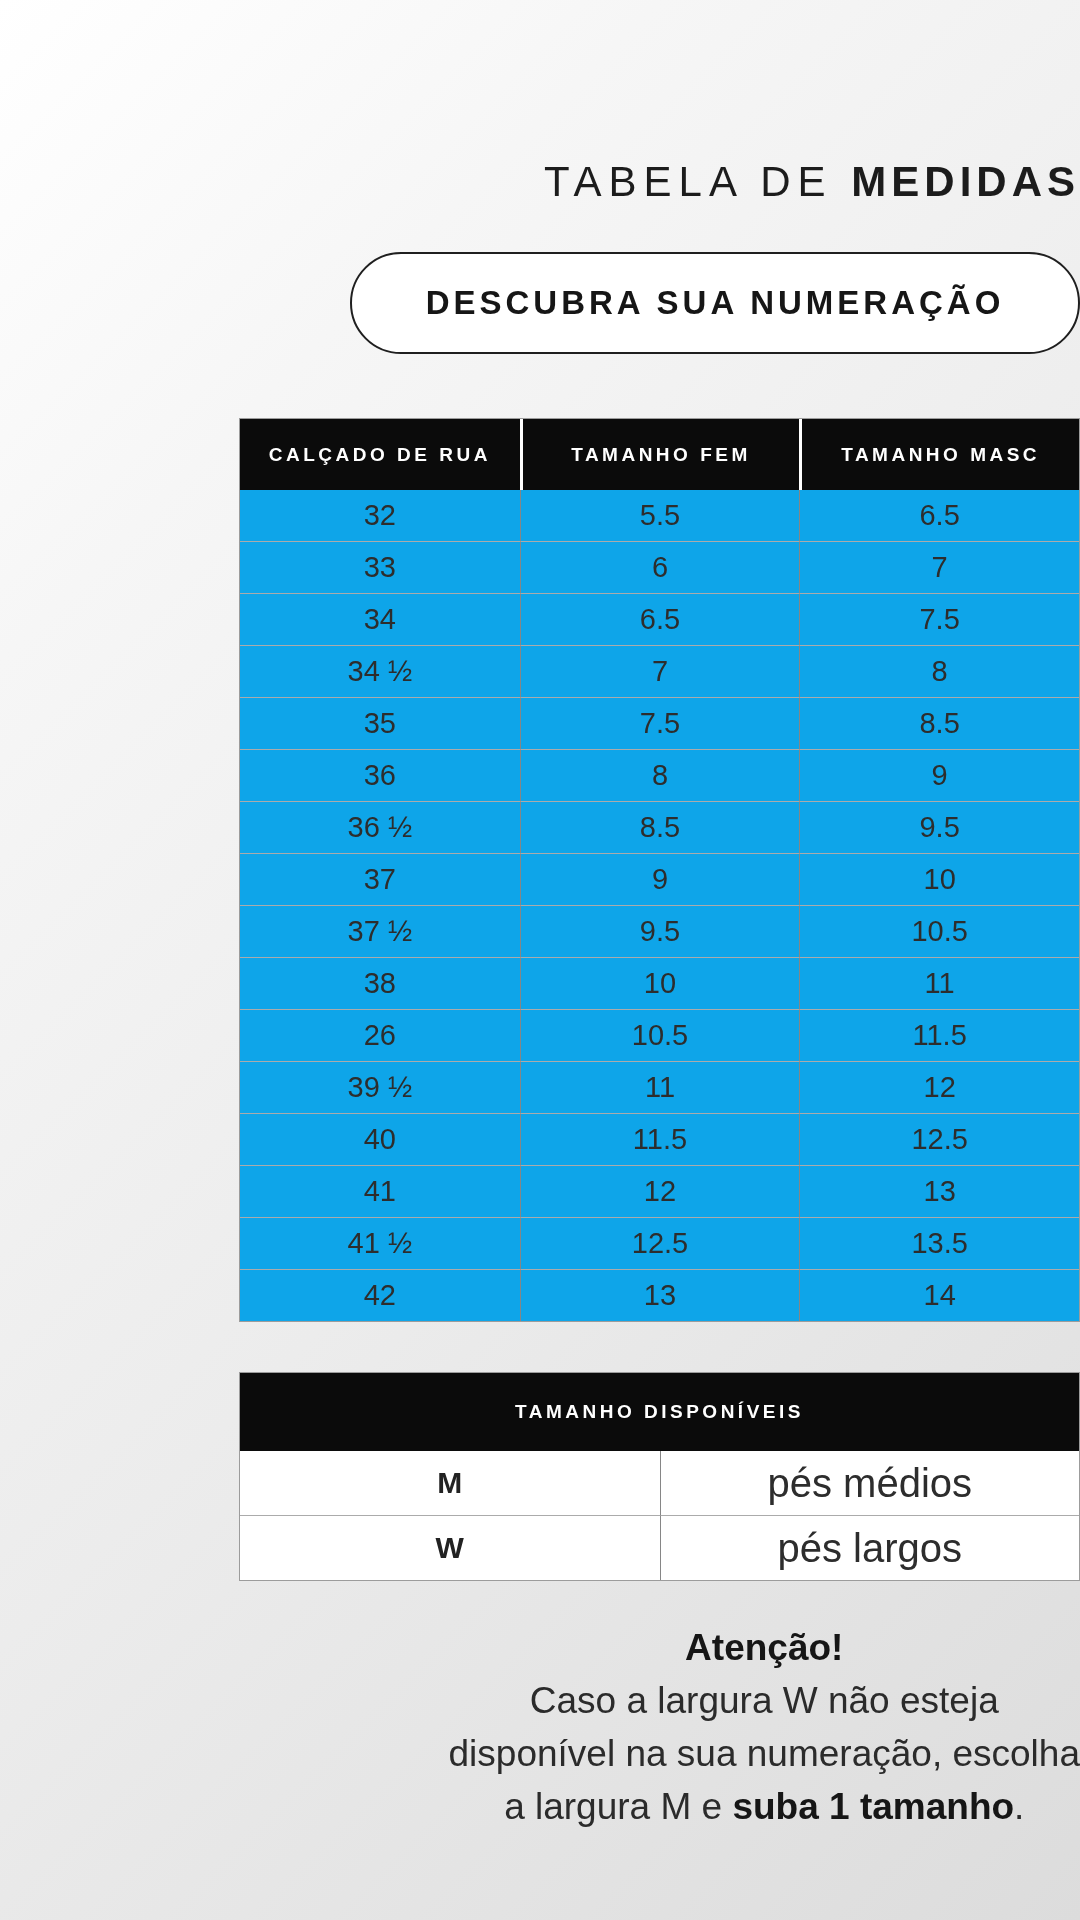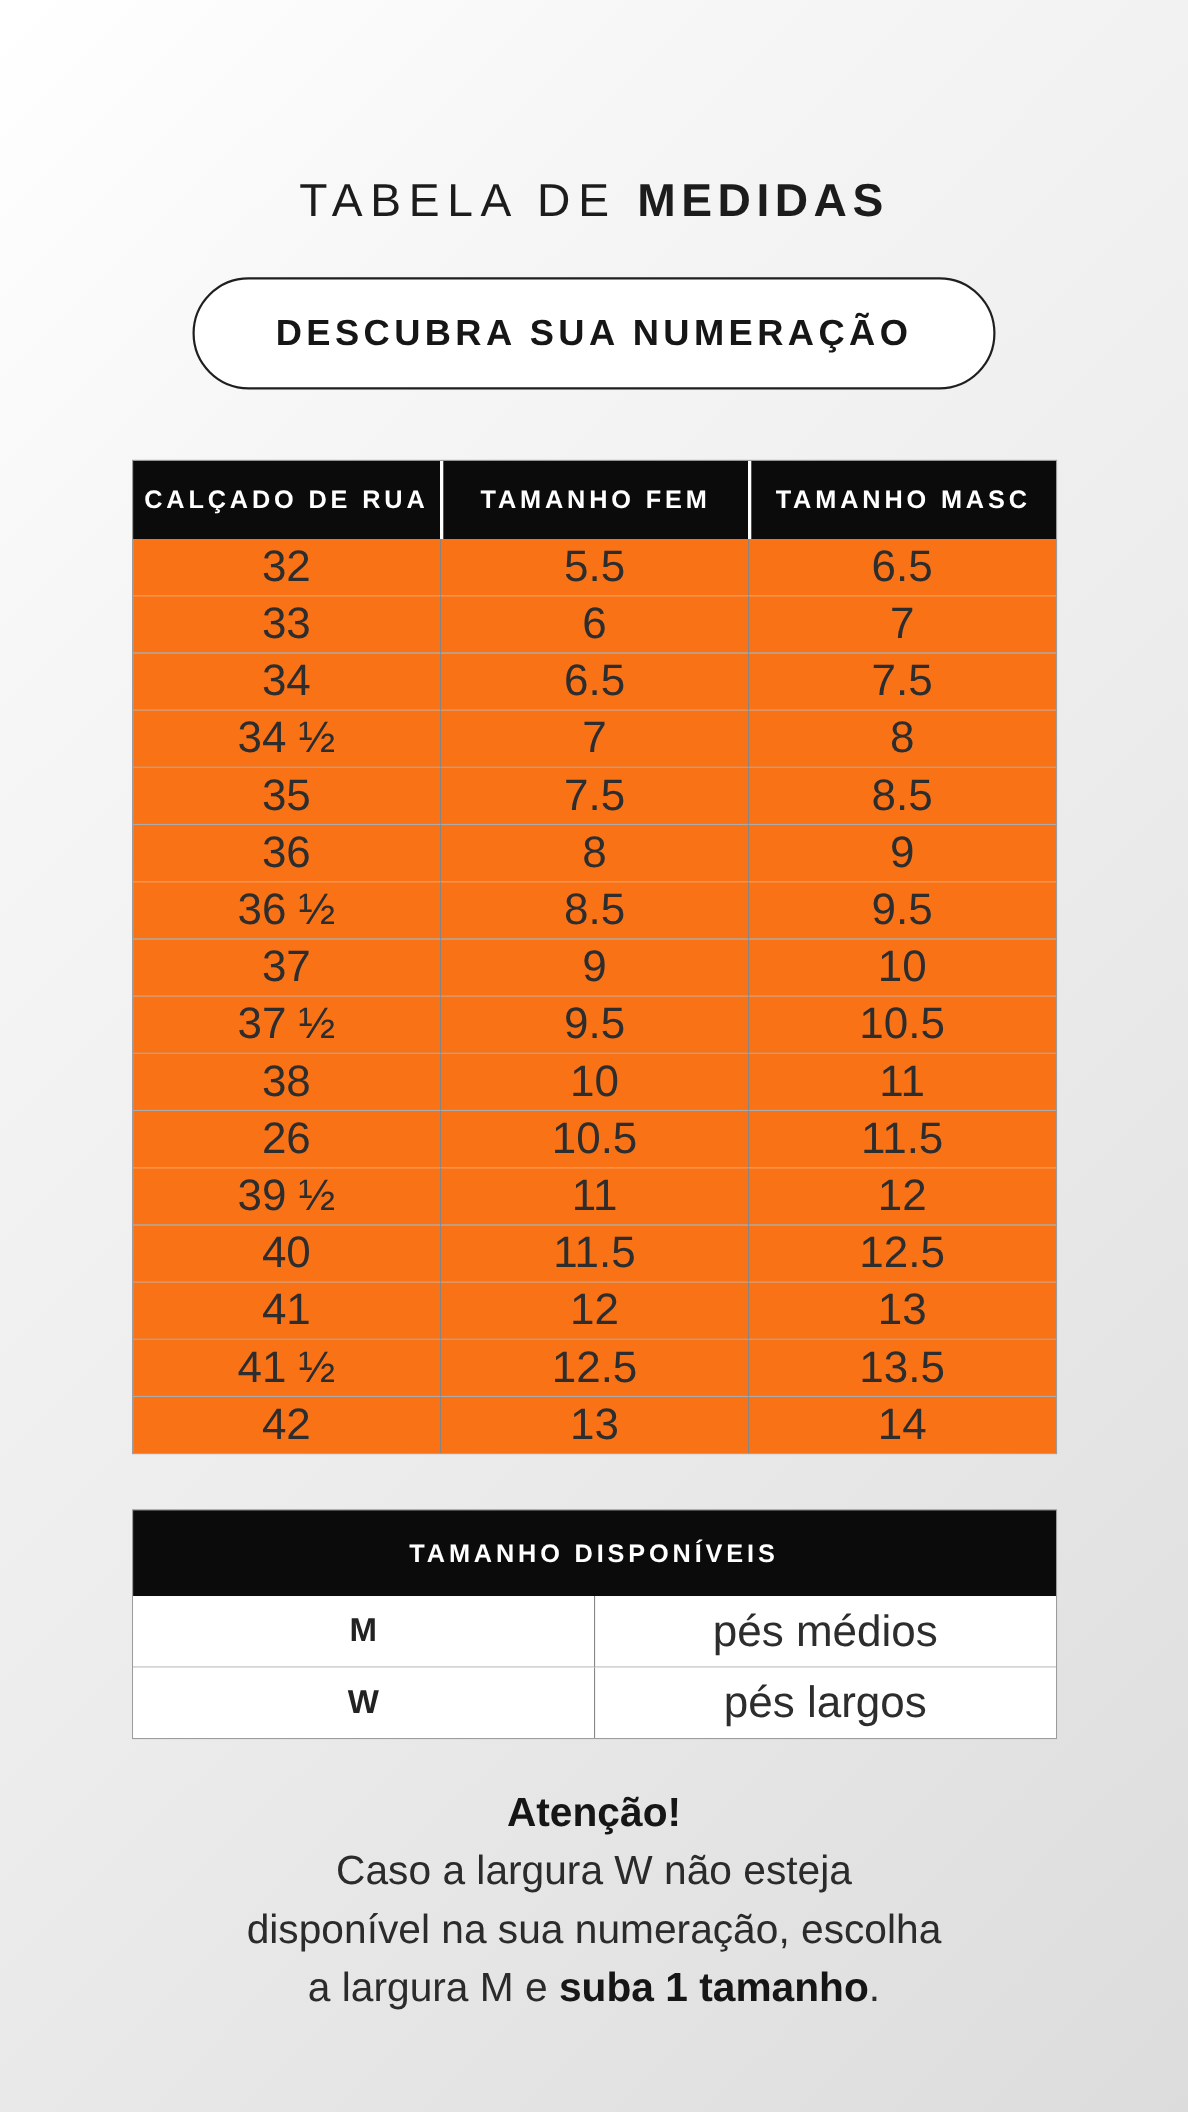--- a/index.html
+++ b/index.html
@@ -2,21 +2,21 @@
 <html><head>
 <meta charset="utf-8">
 <style>
   html,body{margin:0;padding:0;}
   body{
     width:1080px;height:1920px;
     font-family:"Liberation Sans",sans-serif;
     background:linear-gradient(135deg,#ffffff 0%,#f6f6f6 22%,#ececec 55%,#dcdcdc 100%);
     overflow:hidden;
   }
-  .page{width:1080px;height:1920px;display:flex;flex-direction:column;align-items:center;}
+  .page{width:1080px;height:1920px;display:flex;flex-direction:column;align-items:flex-end;}
 
   
   .page-title{
     margin-top:158px;
     font-size:42px;letter-spacing:7px;color:#1c1c1c;font-weight:400;
     white-space:nowrap;
   }
   .page-title .title-bold{font-weight:700;letter-spacing:5px;}
 
   
@@ -28,29 +28,29 @@
     font-size:33px;font-weight:700;letter-spacing:4px;color:#161616;
     box-sizing:border-box;white-space:nowrap;
   }
 
   
   table{border-collapse:separate;border-spacing:0;width:841px;table-layout:fixed;}
   .size-table{margin-top:64px;}
   .size-table,.width-table{border:1px solid #9c9c9c;background:#ffffff;}
   th{
     background:#0b0b0b;color:#ffffff;
-    font-size:23px;font-weight:700;letter-spacing:3.5px;
+    font-size:19px;font-weight:700;letter-spacing:3.5px;
     text-align:center;vertical-align:middle;
   }
   .size-table th{height:69px;}
   .size-table th + th{border-left:3px solid #ffffff;}
   .size-table td{
-    height:49px;background:#f97316;
+    height:49px;background:#0ea5e9;
     border-bottom:1px solid #ababab;
-    font-size:40px;color:#2d2d2d;text-align:center;vertical-align:middle;
+    font-size:29px;color:#2d2d2d;text-align:center;vertical-align:middle;
   }
   .size-table td + td{border-left:1px solid #868686;}
   .size-table tr:last-child td{border-bottom:none;}
 
   
   .width-table{margin-top:50px;}
   .width-table th{height:76px;}
   .width-table td{
     height:62px;background:#ffffff;
     border-bottom:1px solid #ababab;

